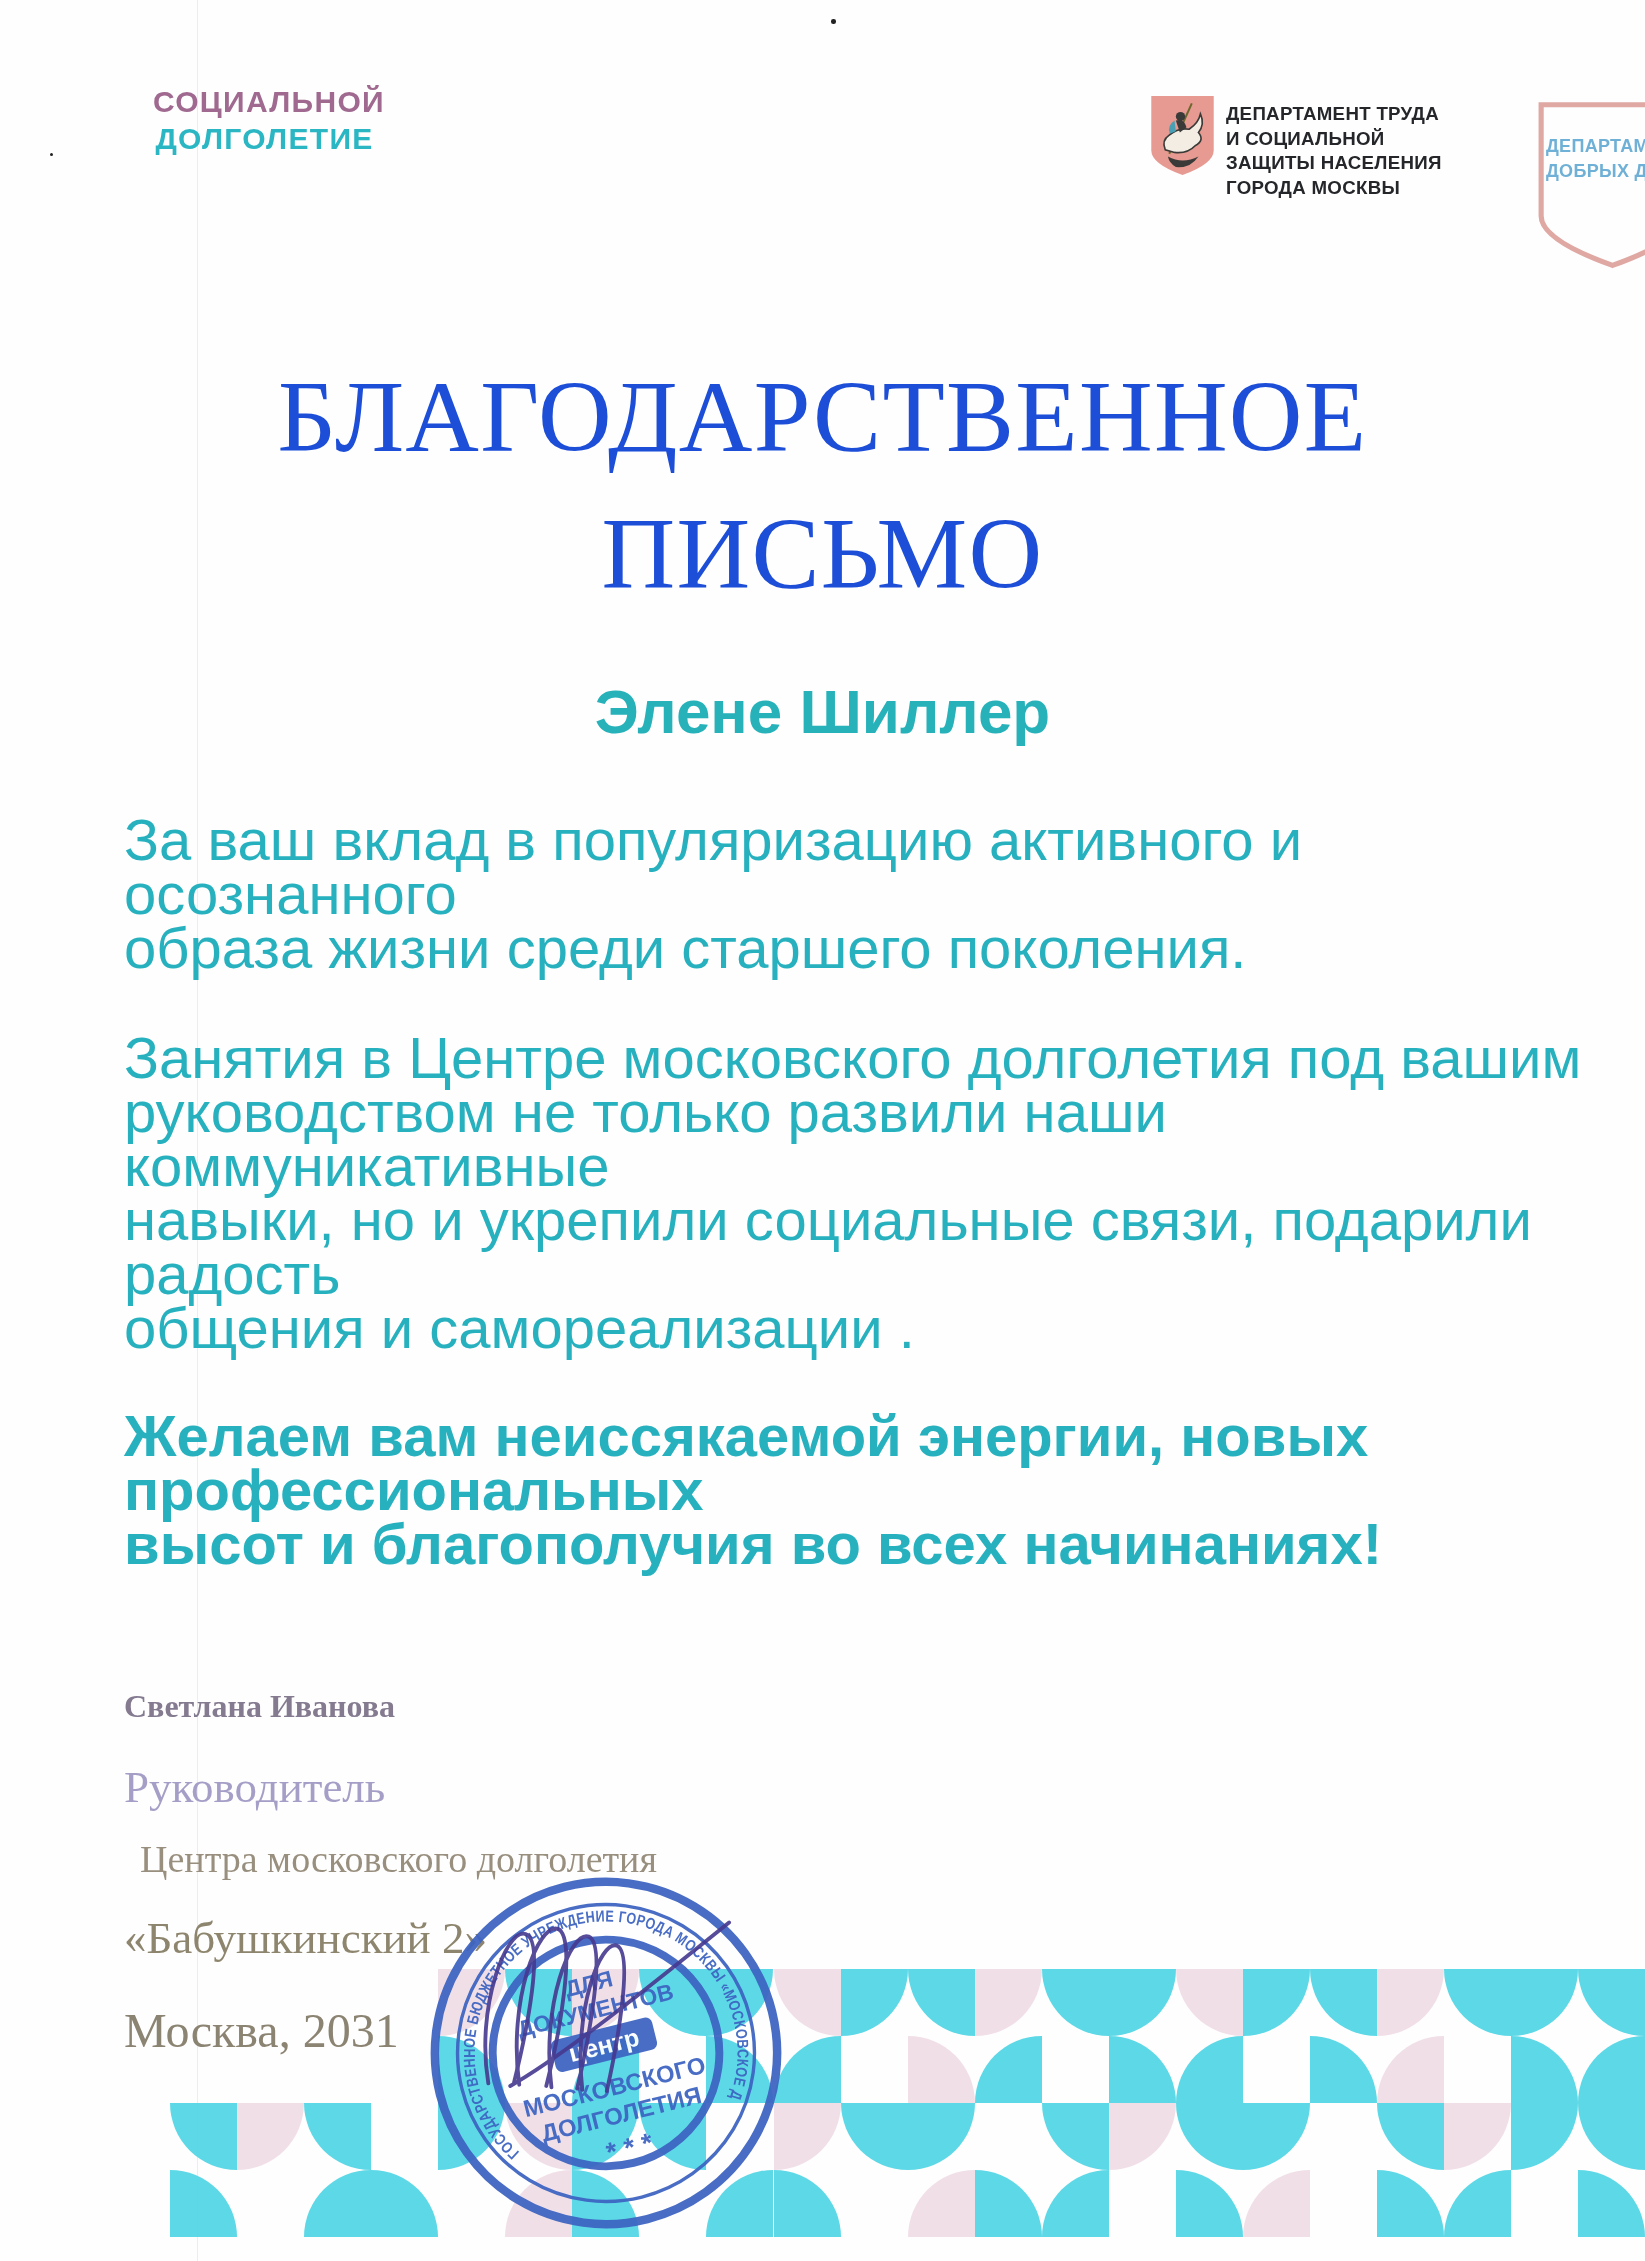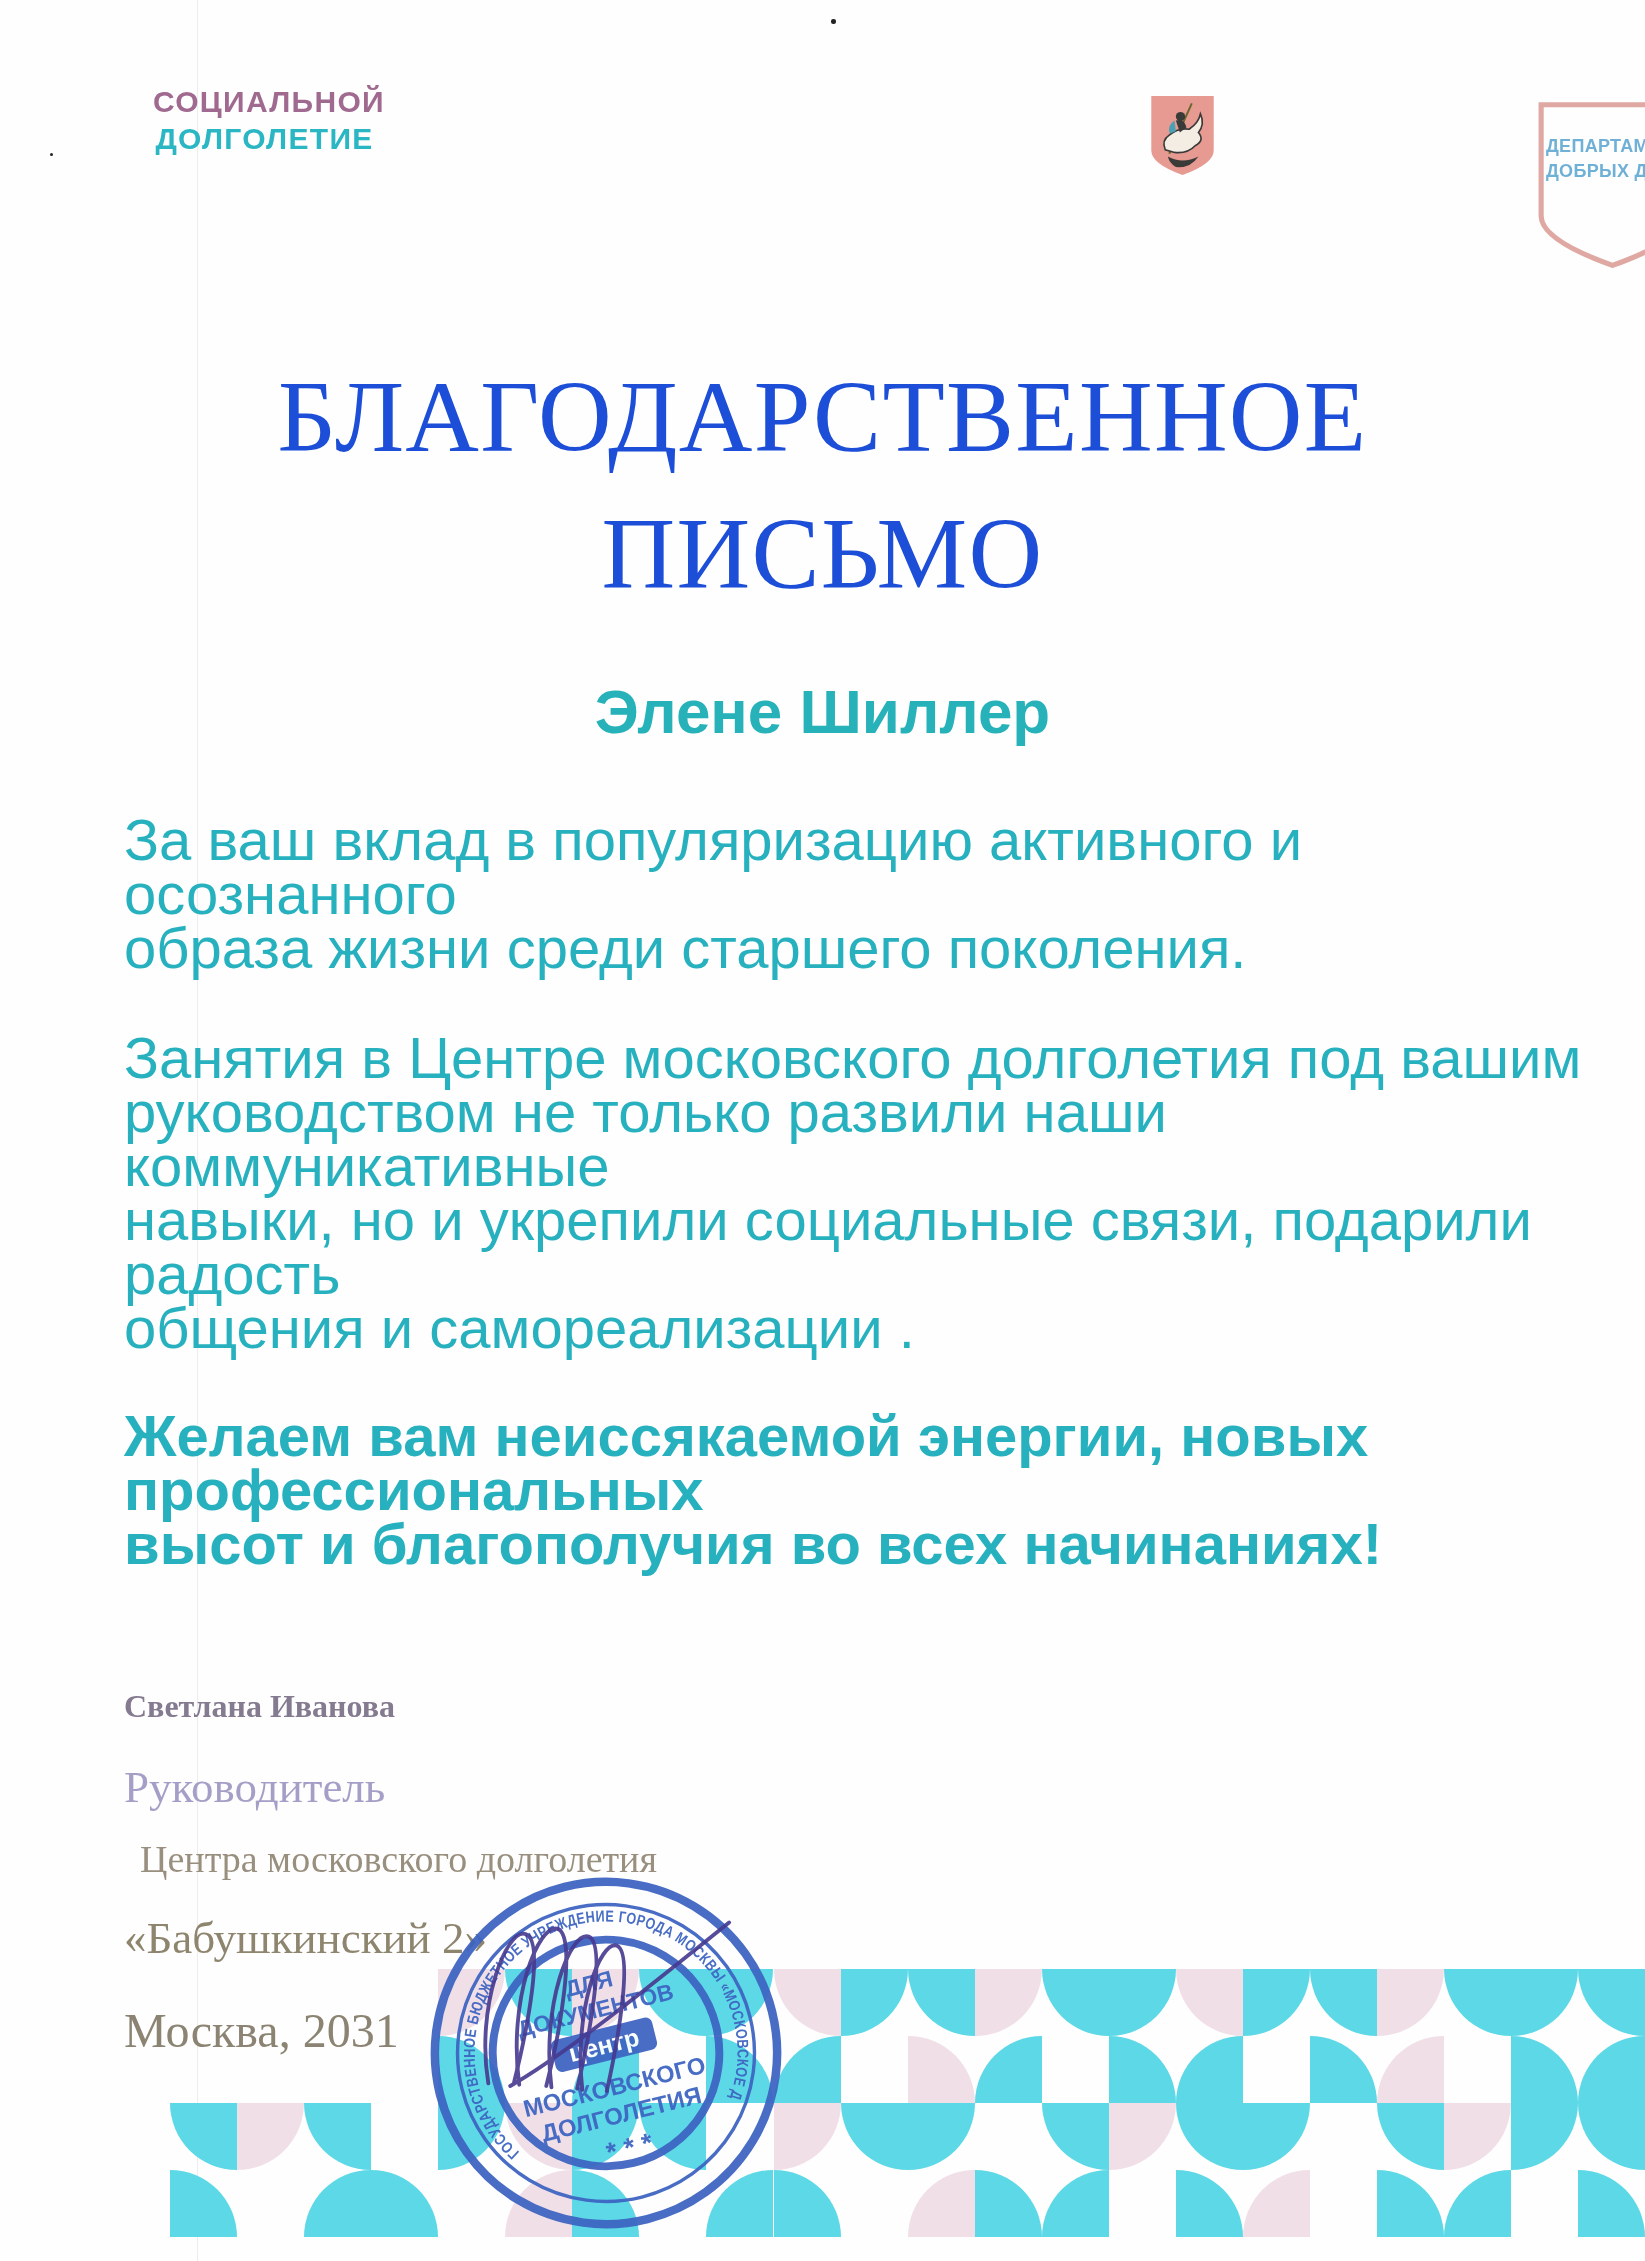--- a/index.html
+++ b/index.html
@@ -137,20 +137,24 @@
   <svg class="abs dept-shield text-layer" viewBox="0 0 100 125">
     <path d="M3 3 H97 V85 Q97 105 50 122 Q3 105 3 85 Z" fill="#e69a91"></path>
     <line x1="30" y1="90" x2="64" y2="14" stroke="#6b682e" stroke-width="3"></line>
     <path d="M24 84 Q18 70 30 62 Q44 50 60 53 Q74 44 77 30 Q84 46 74 58 Q84 70 69 78 Q58 90 38 88 Z" fill="#f3ede4" stroke="#3a3a38" stroke-width="2.5"></path>
     <circle cx="47" cy="34" r="7" fill="#3a3a38"></circle>
     <path d="M40 40 Q52 36 56 50 L46 58 Z" fill="#3a3a38"></path>
     <path d="M38 40 Q26 48 31 60 L40 56 Z" fill="#49a0b5"></path>
     <path d="M28 94 Q50 106 74 94 Q62 112 40 110 Q30 104 28 94 Z" fill="#3a3a38"></path>
   </svg>
 
+  <div class="abs dept-text text-layer" style="color: rgb(36, 38, 42);">ДЕПАРТАМЕНТ ТРУДА
+И СОЦИАЛЬНОЙ
+ЗАЩИТЫ НАСЕЛЕНИЯ
+ГОРОДА МОСКВЫ</div>
 
   <svg class="abs gd-shield text-layer" viewBox="0 0 250 280">
     <path d="M14 12 H236 V185 Q236 222 125 262 Q14 222 14 185 Z" fill="none" stroke="#dfa8a2" stroke-width="8"></path>
   </svg>
   <div class="abs gd-text text-layer" style="color: rgb(111, 176, 214);">ДЕПАРТАМЕНТ
 ДОБРЫХ ДЕЛ</div>
 
   <div class="abs title text-layer" style="color: #1d4ed8;">
     <div>БЛАГОДАРСТВЕННОЕ</div>
     <div>ПИСЬМО</div>

